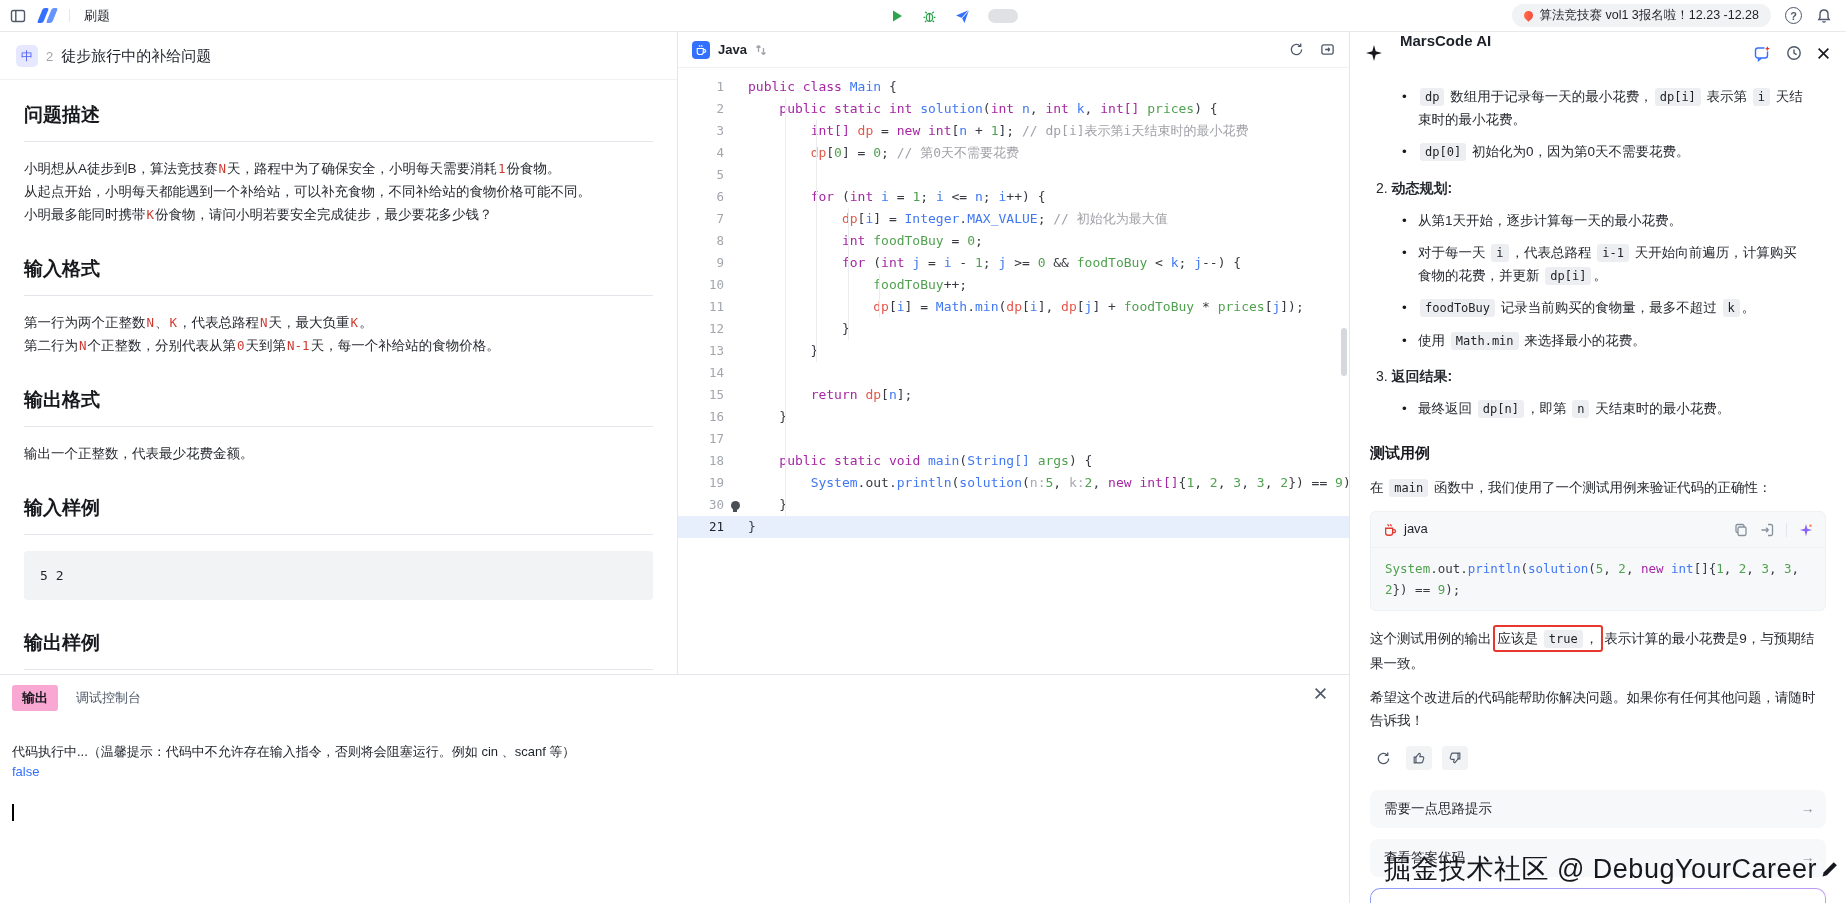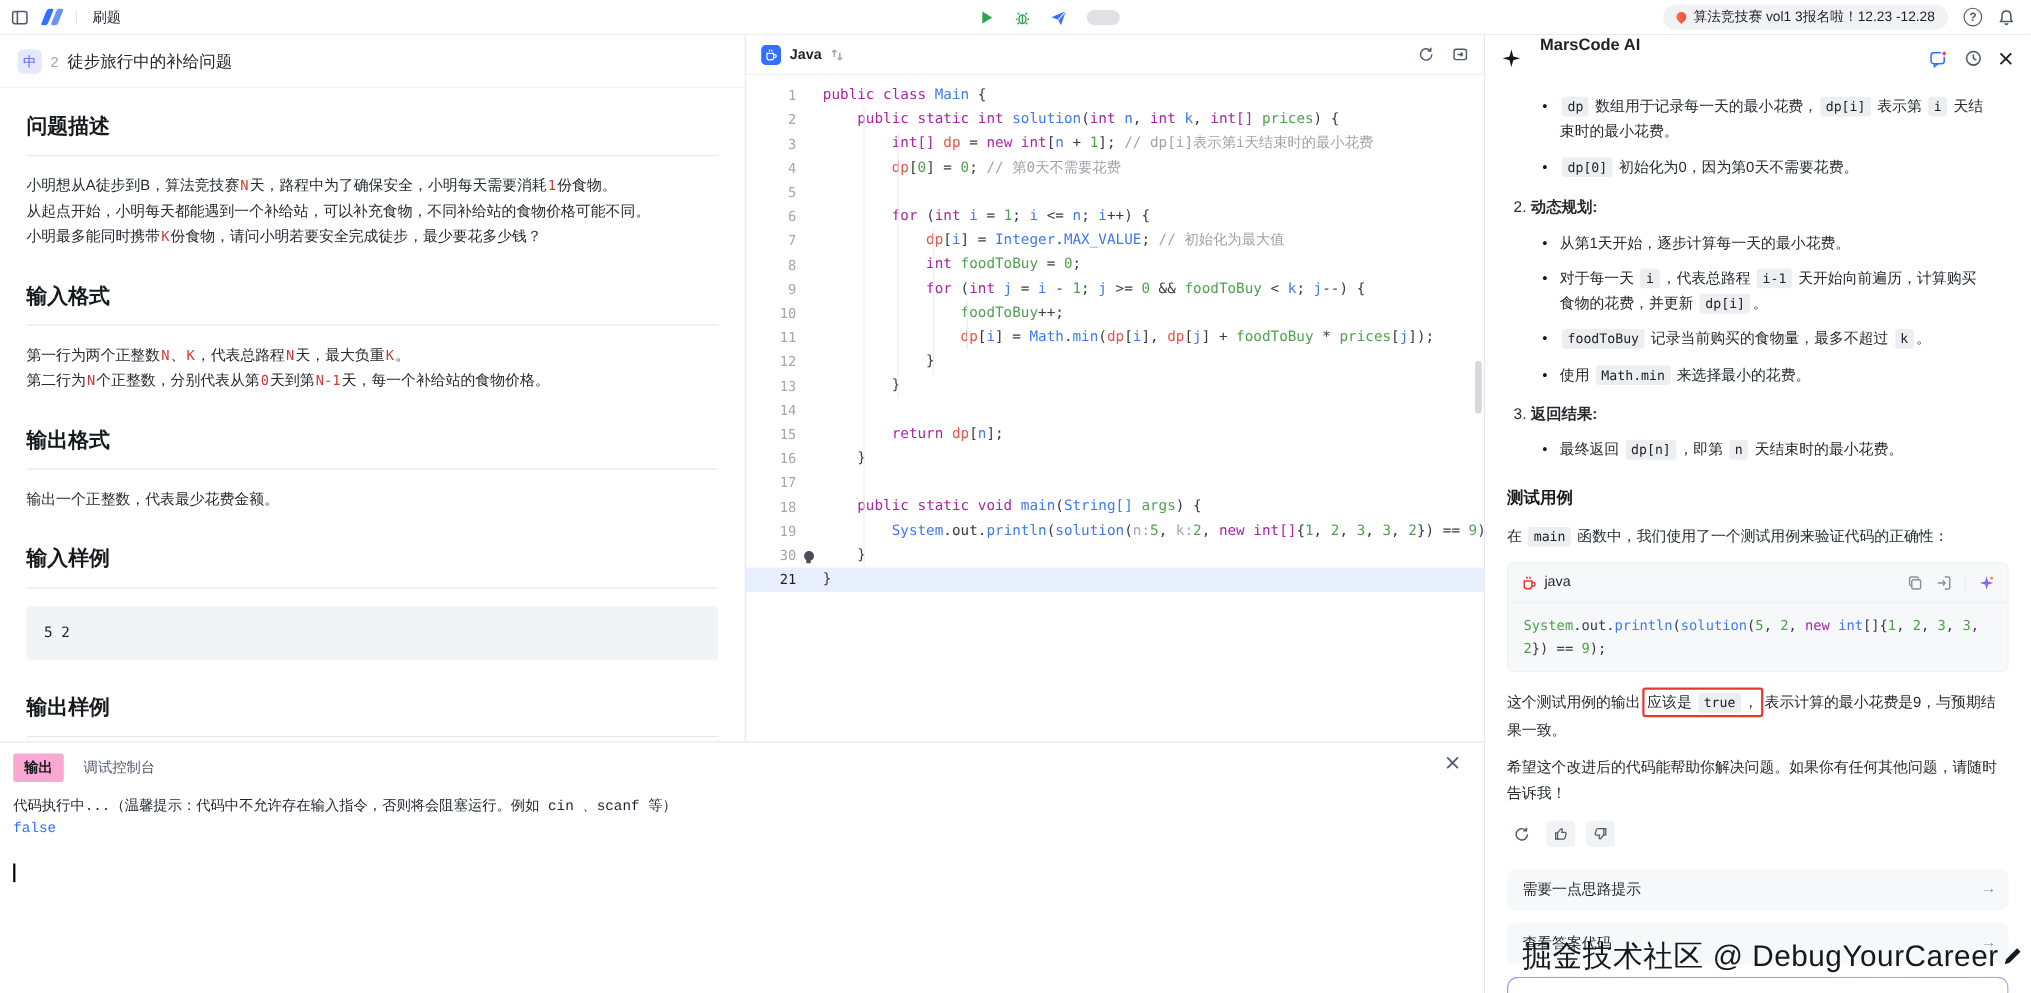--- a/index.html
+++ b/index.html
@@ -61,21 +61,21 @@
   .tok-m{color:#a0a1a7}.tok-p{color:#383a42}.tok-h{color:#a5a9b0}
   .iguide{position:absolute;width:1px;background:#ebedf0}
   .ed-scrollthumb{position:absolute;right:2px;top:260px;width:6px;height:48px;border-radius:3px;background:#d5d8dd}
 
   
   .console-panel{flex:none;height:229px;border-top:1px solid #e5e6eb;position:relative;padding:10px 12px;background:#fff}
   .console-tabs{display:flex;align-items:center;gap:8px}
   .ctab{font-size:13px;padding:4px 10px;border-radius:3px;color:#4e5969;cursor:pointer}
   .ctab.active{background:#f9a8d4;color:#17191d;font-weight:700}
   .console-close{position:absolute;right:22px;top:12px}
-  .console-body{margin-top:12px;font-family:Liberation Mono, monospace;font-size:13px;line-height:20px;color:#1d2129}
+  .console-body{margin-top:31px;font-family:Liberation Sans, sans-serif;font-size:13px;line-height:20px;color:#1d2129}
   .console-false{color:#3370ff}
   .caret{display:block;width:2px;height:17px;background:#000;margin-top:22px;animation:blink 1.1s steps(1) infinite}
   @keyframes blink{50%{opacity:0}}
 
   
   .ai-panel{flex:1;min-width:0;display:flex;flex-direction:column;position:relative;background:#fff}
   .ai-header{flex:none;height:42px;display:flex;gap:18px;padding:0 16px}
   .ai-title{font-size:15px;font-weight:700}
   .ai-h-icons{margin-left:auto;display:flex;align-items:center;gap:15px}
   .ai-scroll{flex:1;overflow:hidden;padding:2px 20px 0;font-size:13.5px;line-height:1.72;color:#26292f}

